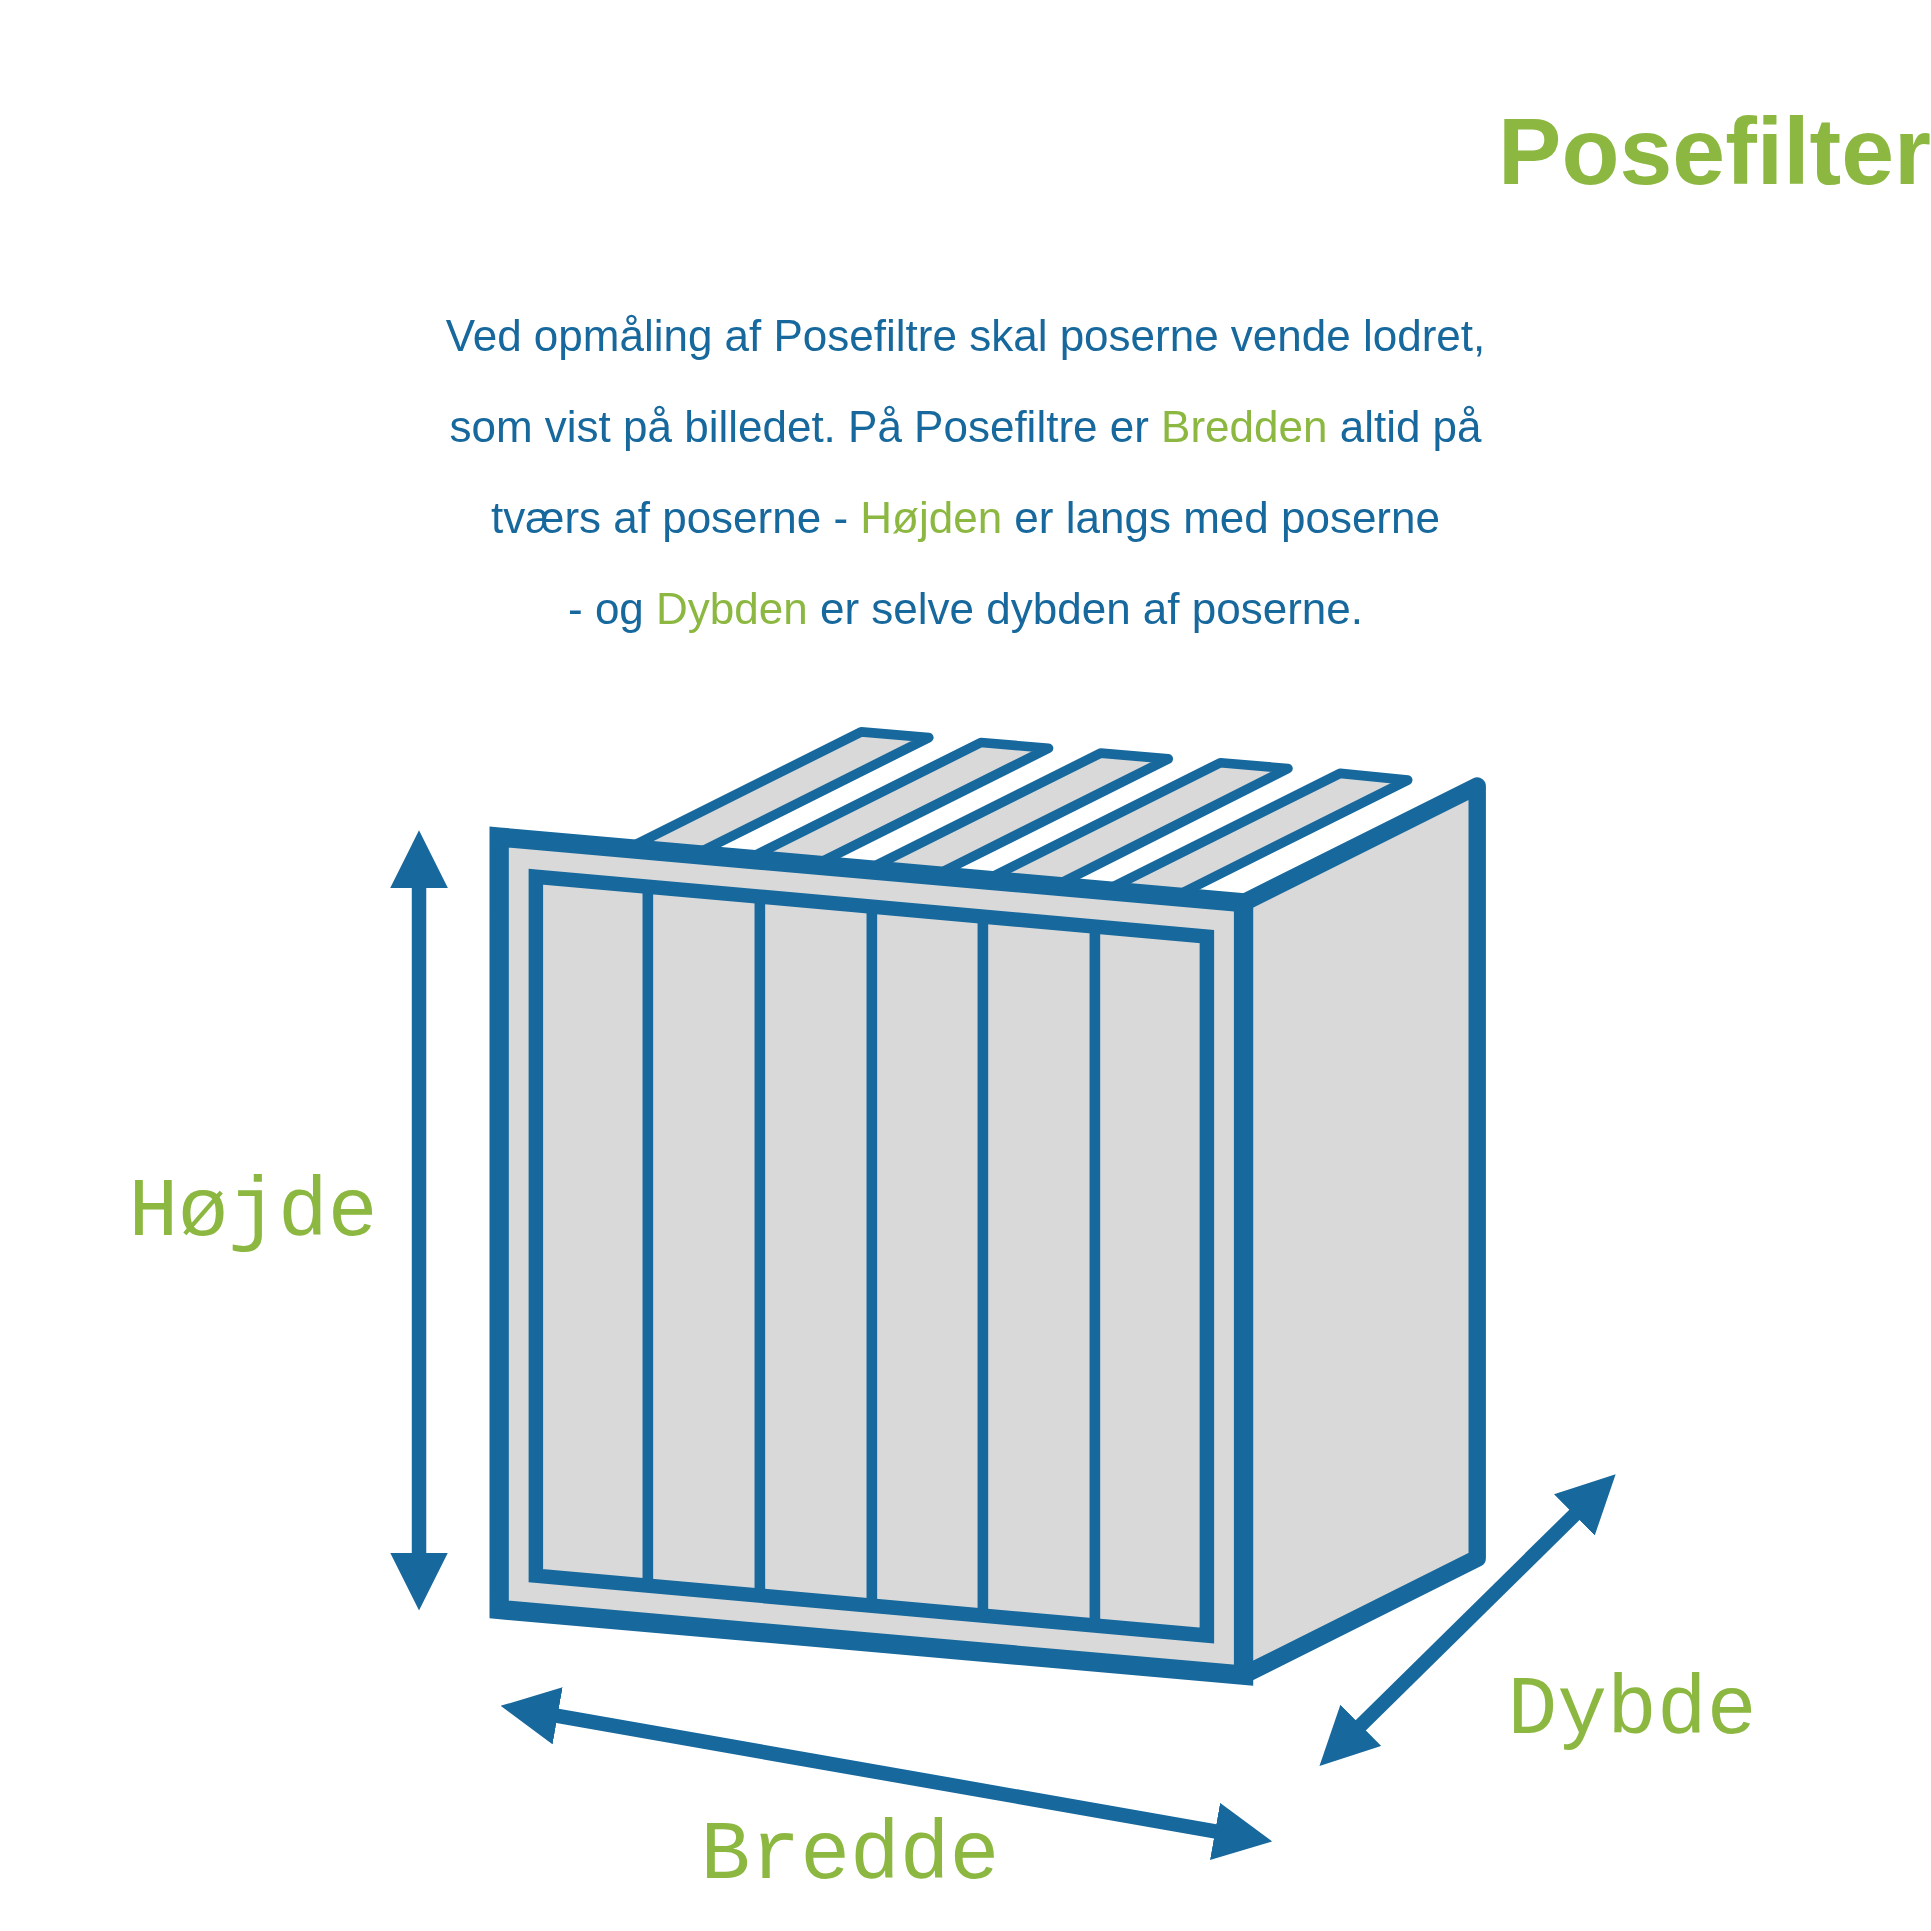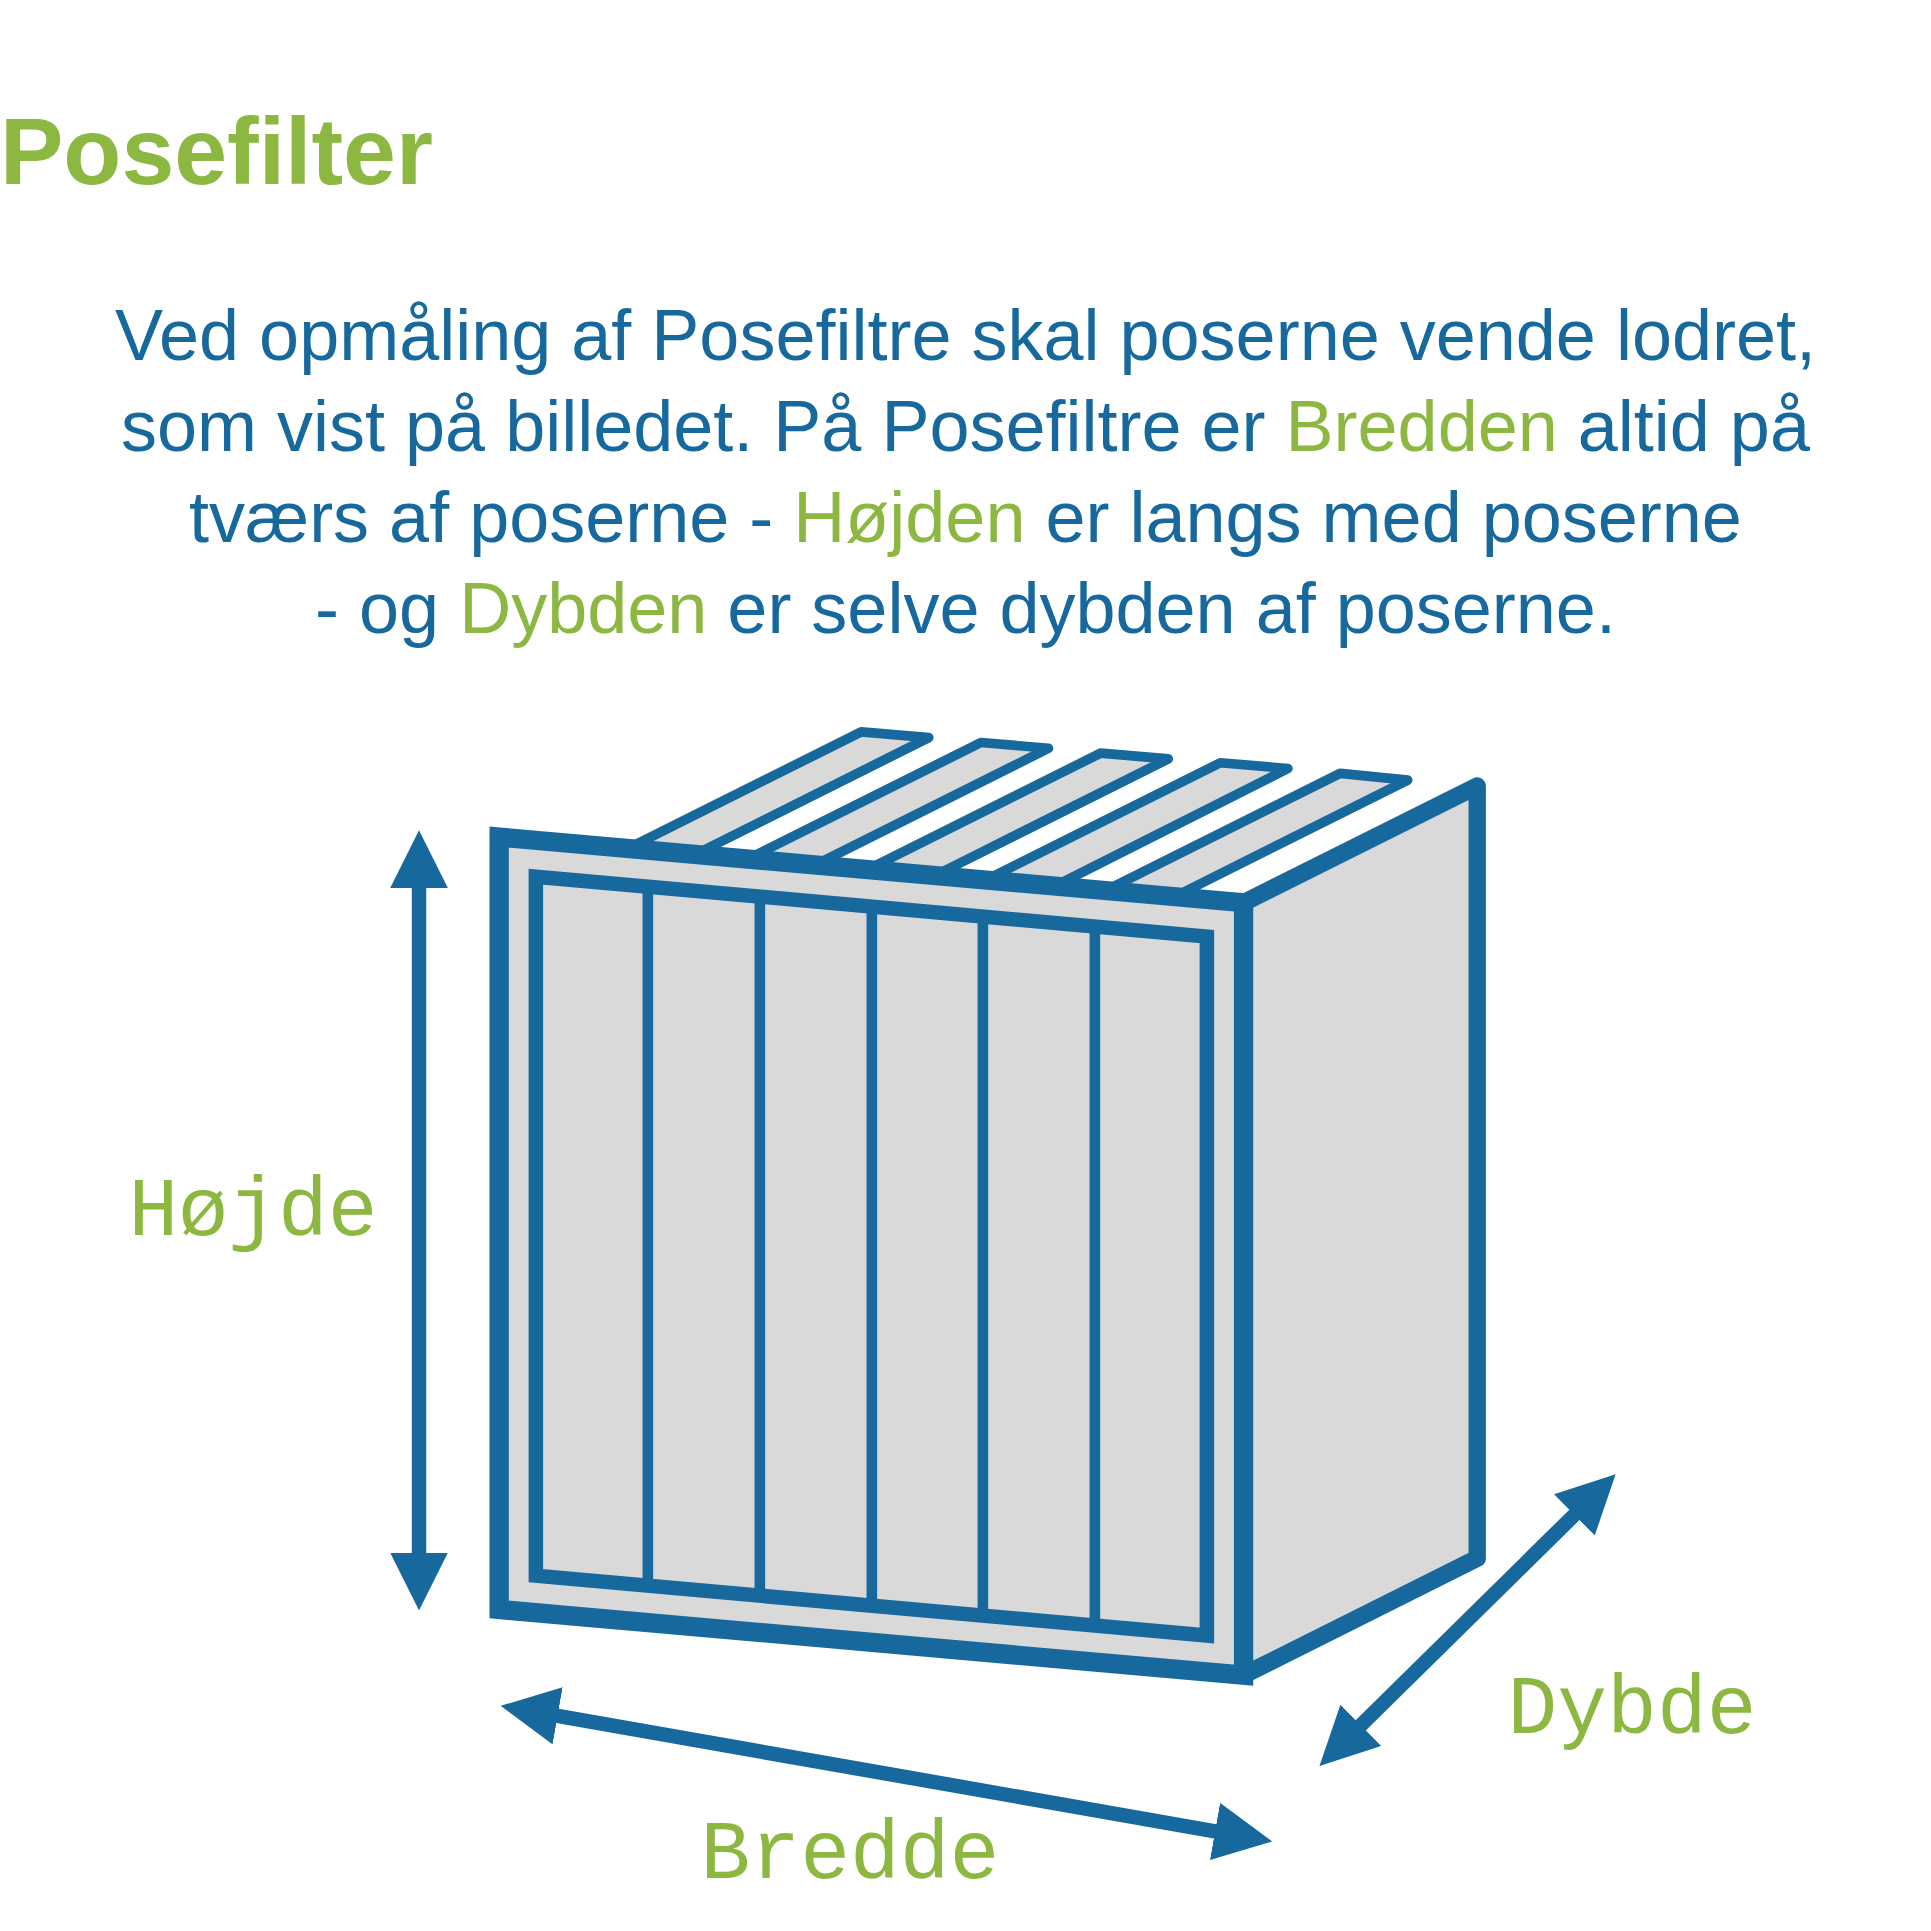--- a/index.html
+++ b/index.html
@@ -16,31 +16,31 @@
   }
   #canvas{
     position:relative;
     width:1931px;height:1931px;
     background:var(--background);
     overflow:hidden;
   }
   #title{
     position:absolute;
     top:104px;left:0;width:100%;
-    text-align:left;
+    text-align:right;
     font-size:95px;
     font-weight:bold;
     line-height:1;
     color:var(--green);
   }
   #intro{
     position:absolute;
     top:290px;left:0;width:100%;
     text-align:center;
-    font-size:72px;
+    font-size:44px;
     line-height:91px;
     color:var(--blue);
   }
   #intro .green{color:var(--green);}
   .dim-label{
     position:absolute;
     font-size:83px;
     color:var(--green);
     transform:translate(-50%,-50%);
     white-space:nowrap;

